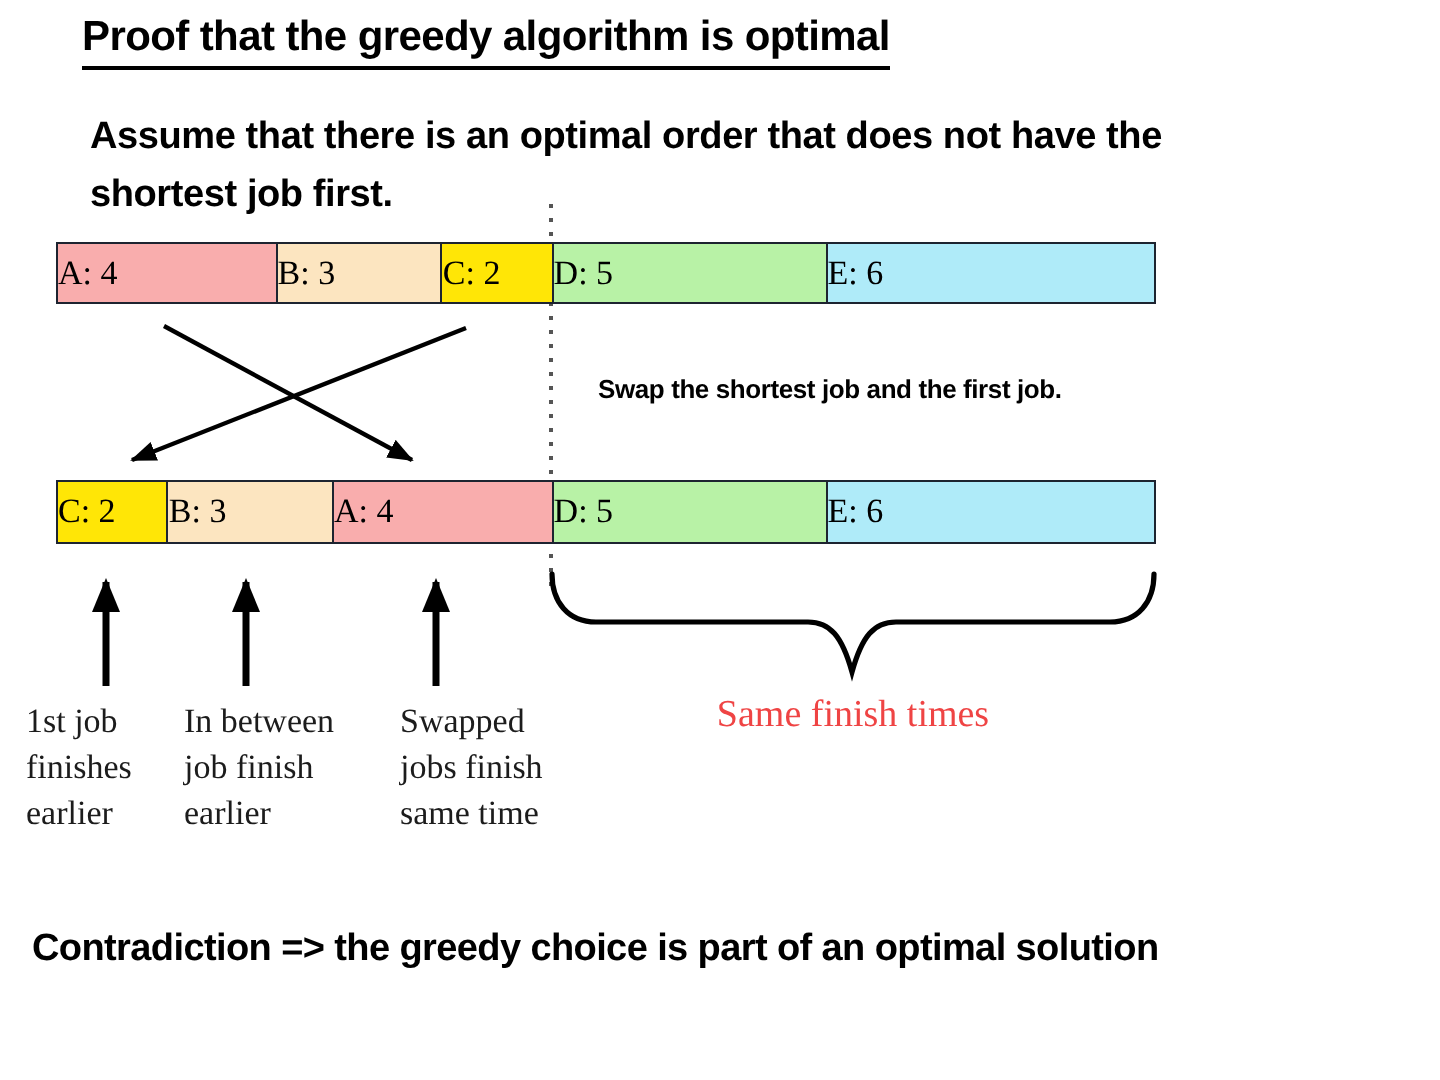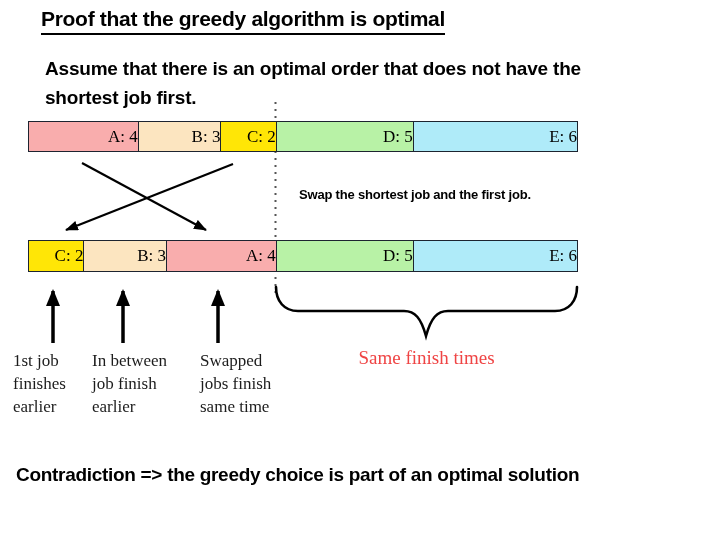--- a/index.html
+++ b/index.html
@@ -40,21 +40,21 @@
   
   .bar{
     display:flex;flex-direction:row;align-items:stretch;
     width:550px;left:28px;z-index:2;
   }
   .bar-original{top:121px;height:31px;}
   .bar-swapped{top:240px;height:32px;}
   .bar-section{
     border:1px solid #1d2430;
     margin-left:-1px;
-    display:flex;align-items:center;justify-content:flex-end;
+    display:flex;align-items:center;justify-content:flex-start;
     box-sizing:border-box;
   }
   .bar-section:first-child{margin-left:0;}
   .bar-section span{
     font-family:"Liberation Serif",serif;
     font-size:17px;color:#000;white-space:nowrap;
   }
   
   .arrow-label{
     top:349px;

